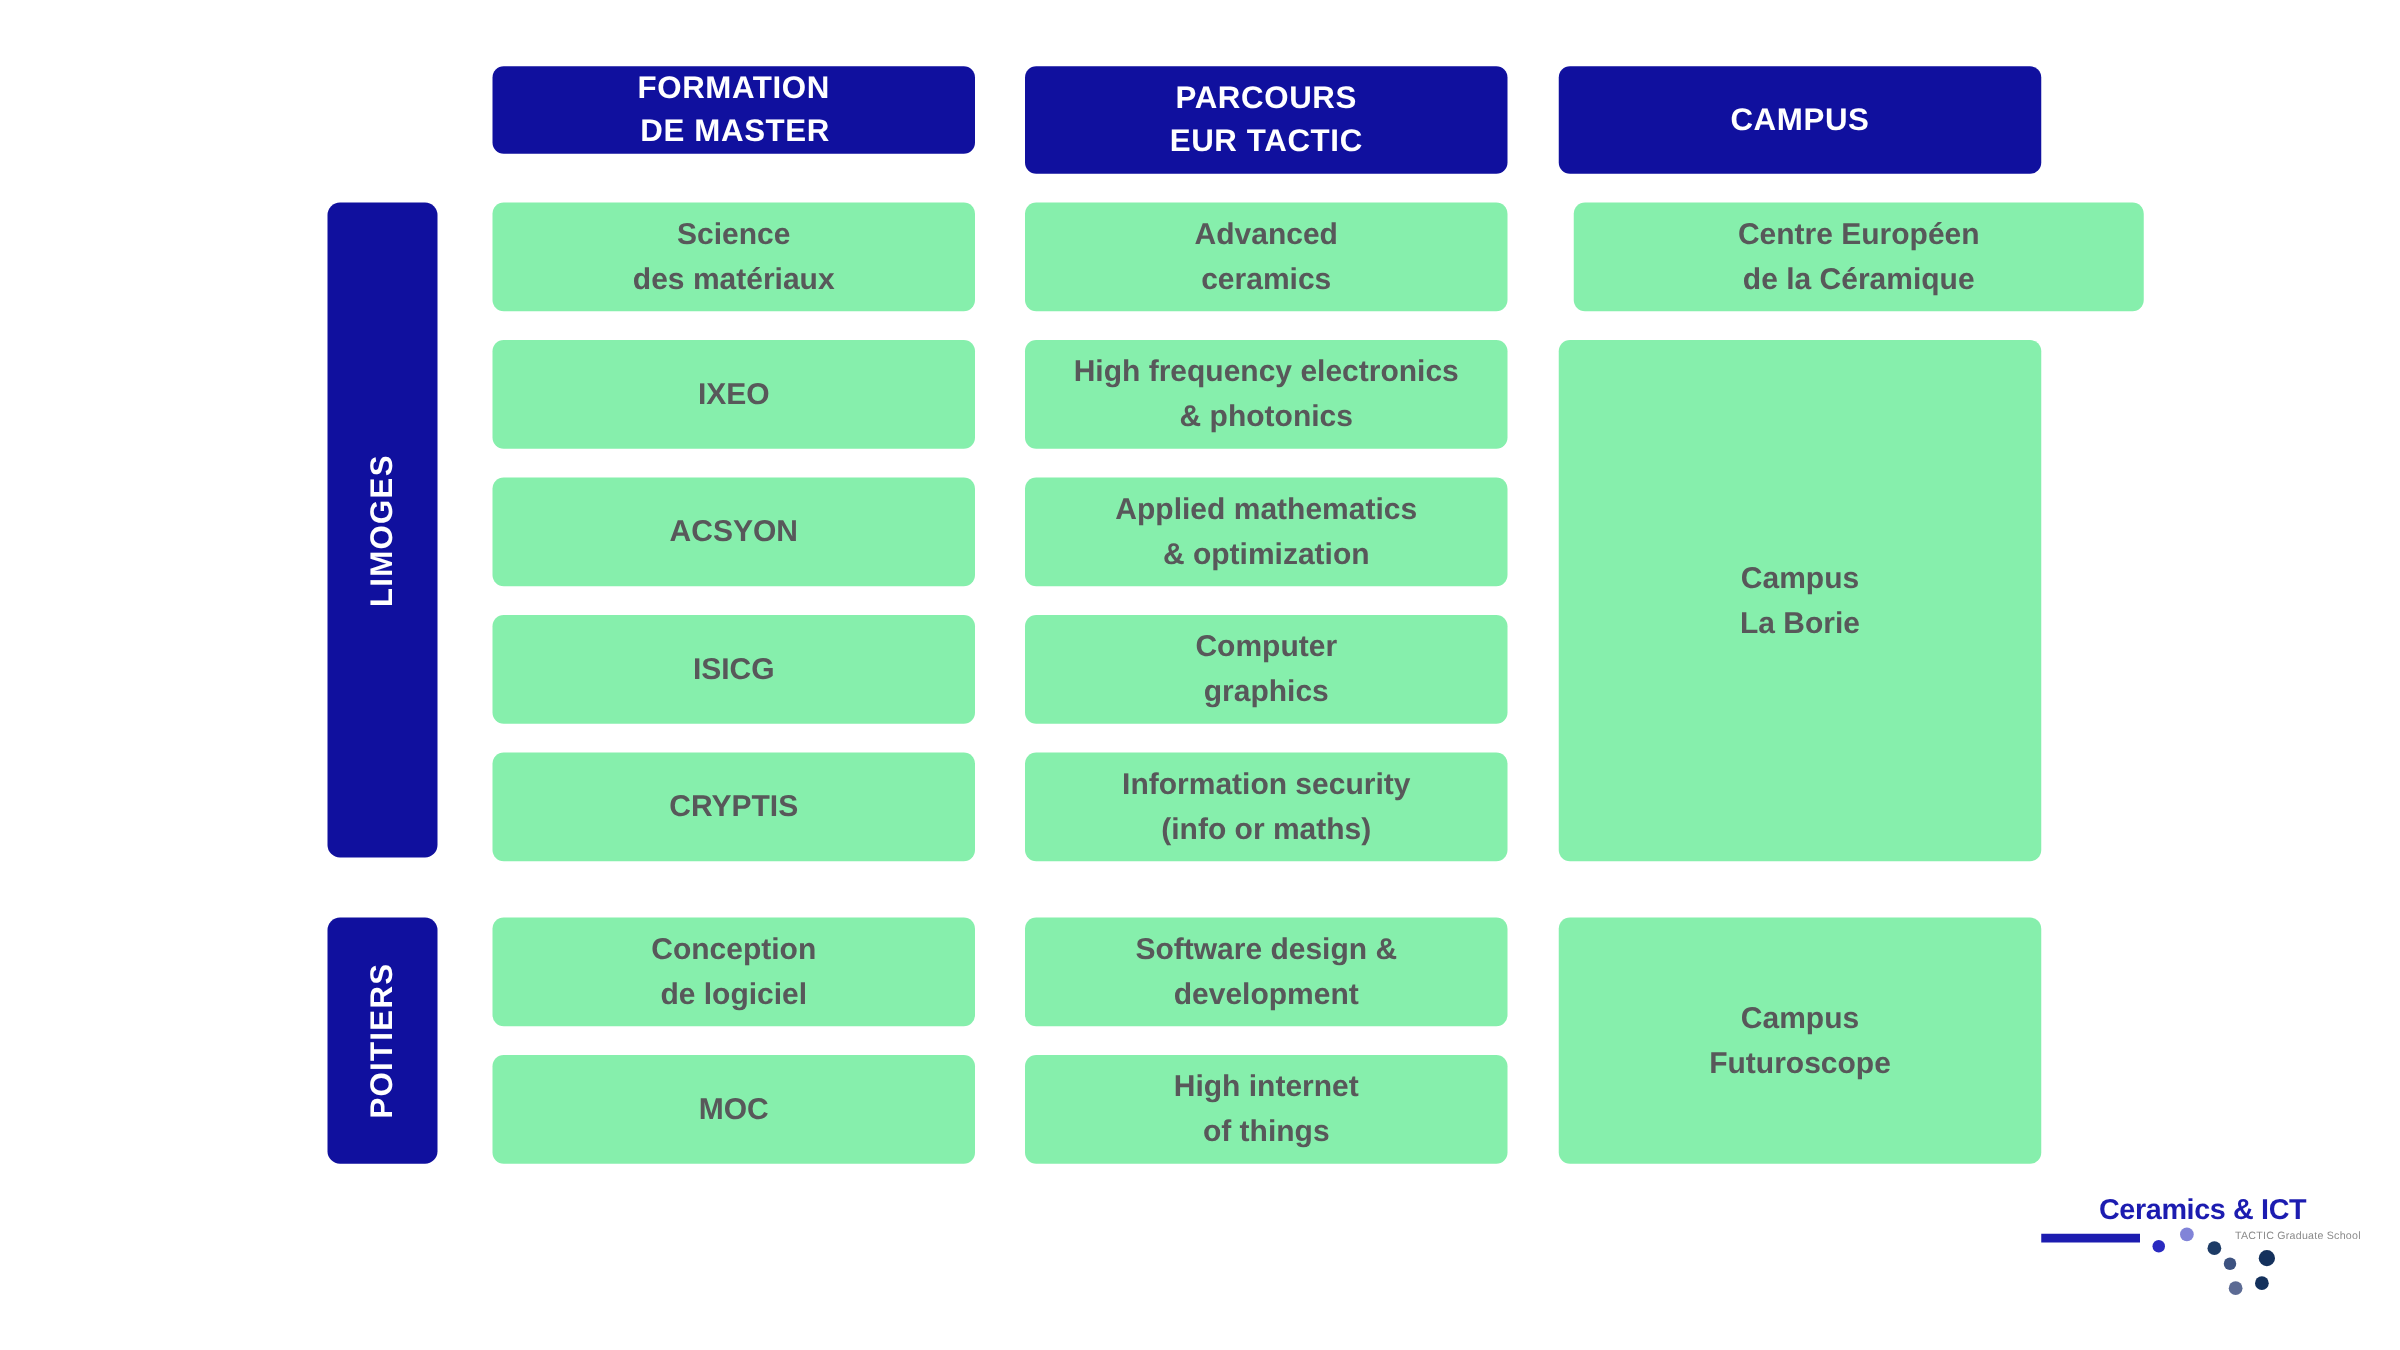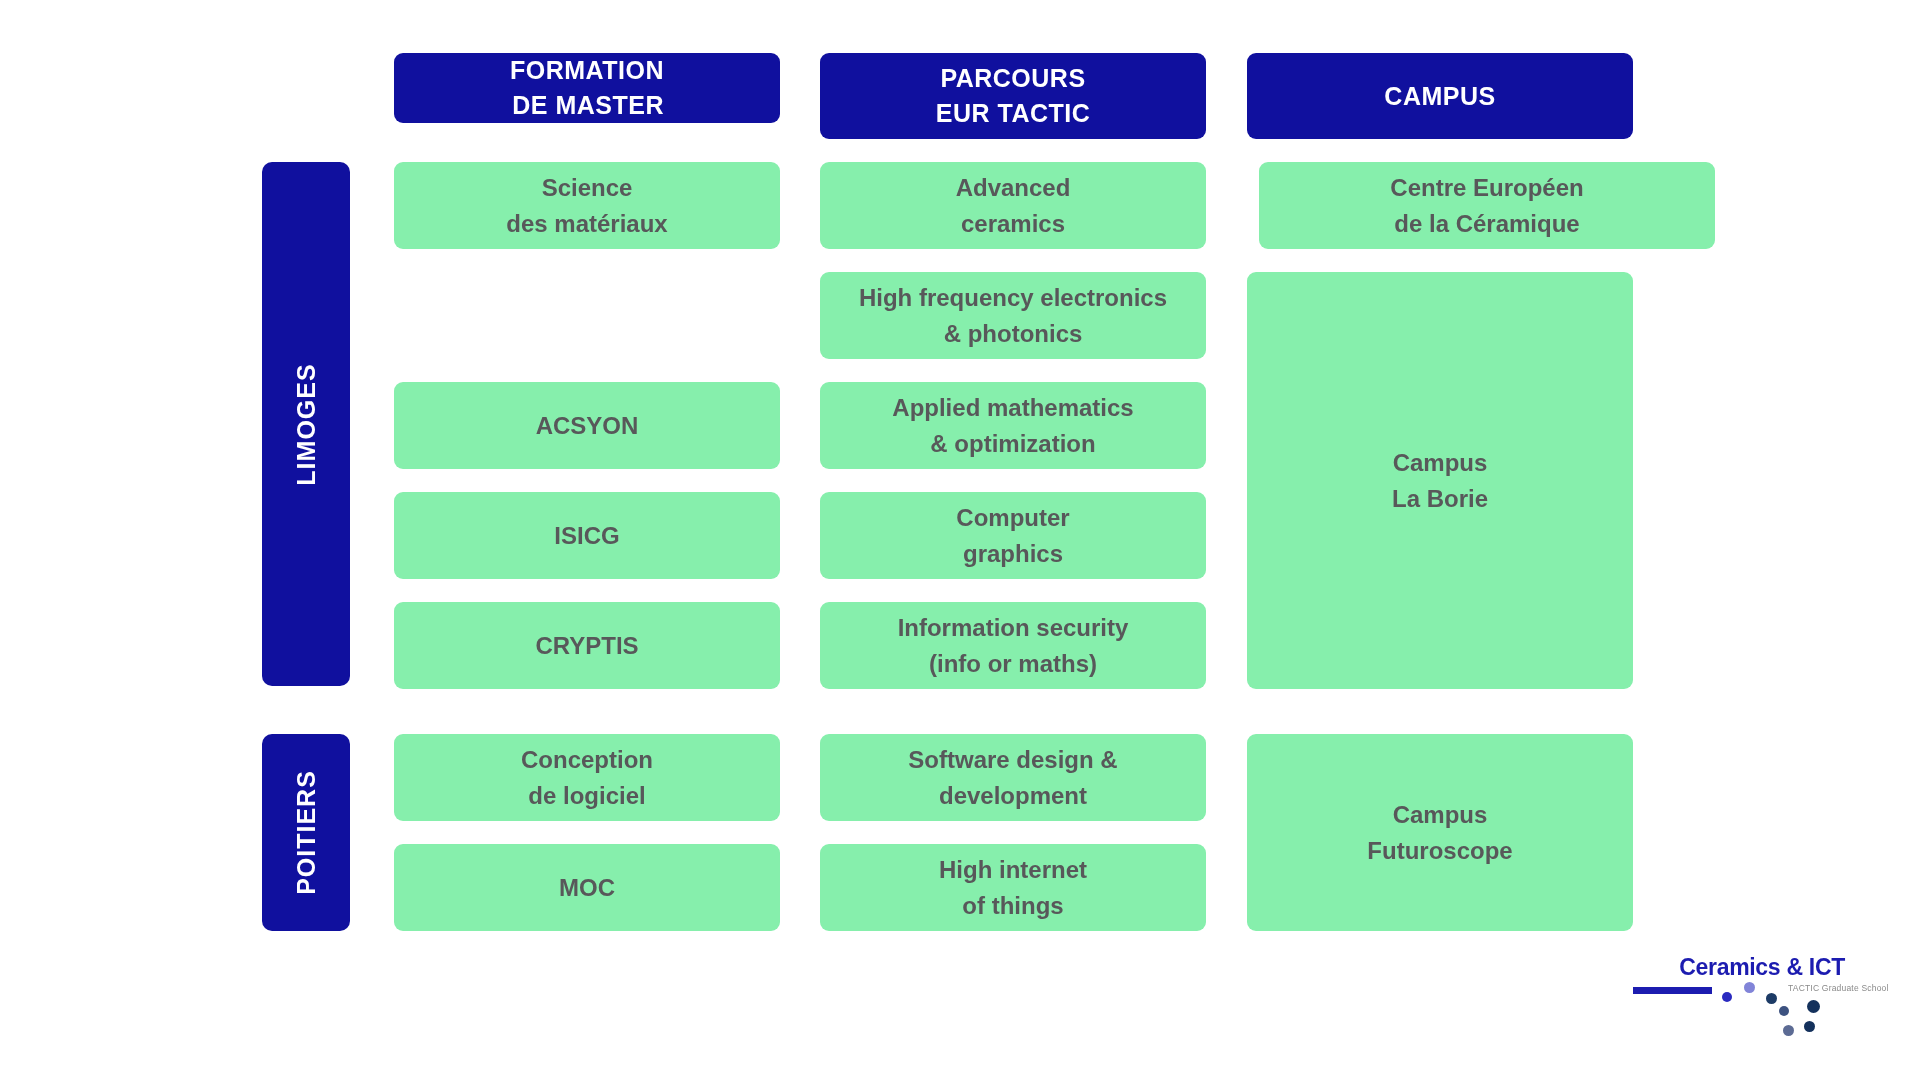--- a/index.html
+++ b/index.html
@@ -122,20 +122,21 @@
 
   <div class="citybar" style="left:262px; top:162px; width:88px; height:524px;">
     <span>LIMOGES</span>
   </div>
   <div class="citybar" style="left:262px; top:734px; width:88px; height:197px;">
     <span>POITIERS</span>
   </div>
 
   <div class="cell" style="left:394px; top:162px; width:386px; height:87px;">Science
 des matériaux</div>
+  <div class="cell" style="left:394px; top:272px; width:386px; height:87px;">IXEO</div>
   <div class="cell" style="left:394px; top:382px; width:386px; height:87px;">ACSYON</div>
   <div class="cell" style="left:394px; top:492px; width:386px; height:87px;">ISICG</div>
   <div class="cell" style="left:394px; top:602px; width:386px; height:87px;">CRYPTIS</div>
 
   <div class="cell" style="left:820px; top:162px; width:386px; height:87px;">Advanced
 ceramics</div>
   <div class="cell" style="left:820px; top:272px; width:386px; height:87px;">High frequency electronics
 &amp; photonics</div>
   <div class="cell" style="left:820px; top:382px; width:386px; height:87px;">Applied mathematics
 &amp; optimization</div>

